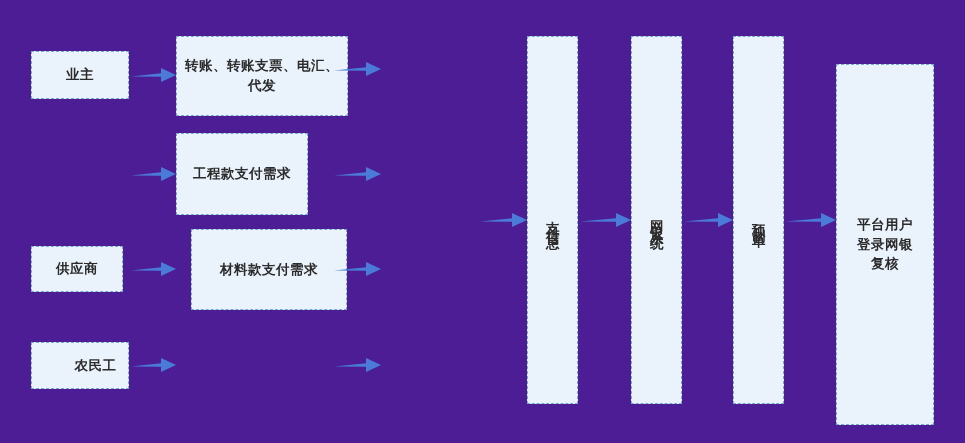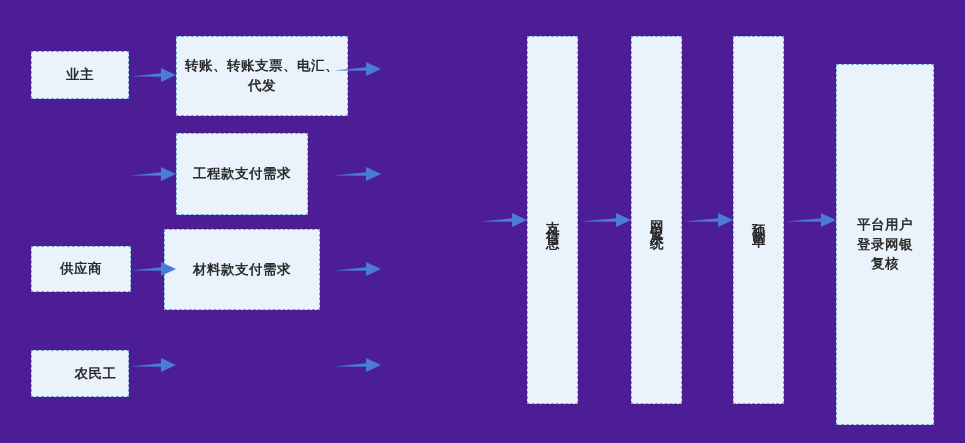--- a/index.html
+++ b/index.html
@@ -62,37 +62,37 @@
 </head>
 <body>
 
 <div id="canvas">
 
   <div class="node" style="left:31px; top:51px; width:98px; height:48px;">
     <span class="label">业主</span>
   </div>
 
 
-  <div class="node" style="left:31px; top:246px; width:100px; height:46px;">
+  <div class="node" style="left:31px; top:246px; width:92px; height:46px;">
     <span class="label">供应商</span>
   </div>
 
-  <div class="node" style="left:31px; top:350px; width:98px; height:47px;padding-left:31px;">
+  <div class="node" style="left:31px; top:342px; width:98px; height:47px;padding-left:31px;">
     <span class="label">农民工</span>
   </div>
 
   <div class="node" style="left:176px; top:36px; width:172px; height:80px;">
     <span class="label">转账、转账支票、电汇、代发</span>
   </div>
 
   <div class="node" style="left:176px; top:133px; width:132px; height:82px;">
     <span class="label">工程款支付需求</span>
   </div>
 
-  <div class="node" style="left:164px; top:229px; width:156px; height:81px;">
+  <div class="node" style="left:191px; top:229px; width:156px; height:81px;">
     <span class="label">材料款支付需求</span>
   </div>
 
 
 
   <div class="node vert" style="left:527px; top:36px; width:51px; height:368px;">
     <span class="label">支付信息</span>
   </div>
 
   <div class="node vert" style="left:631px; top:36px; width:51px; height:368px;">

